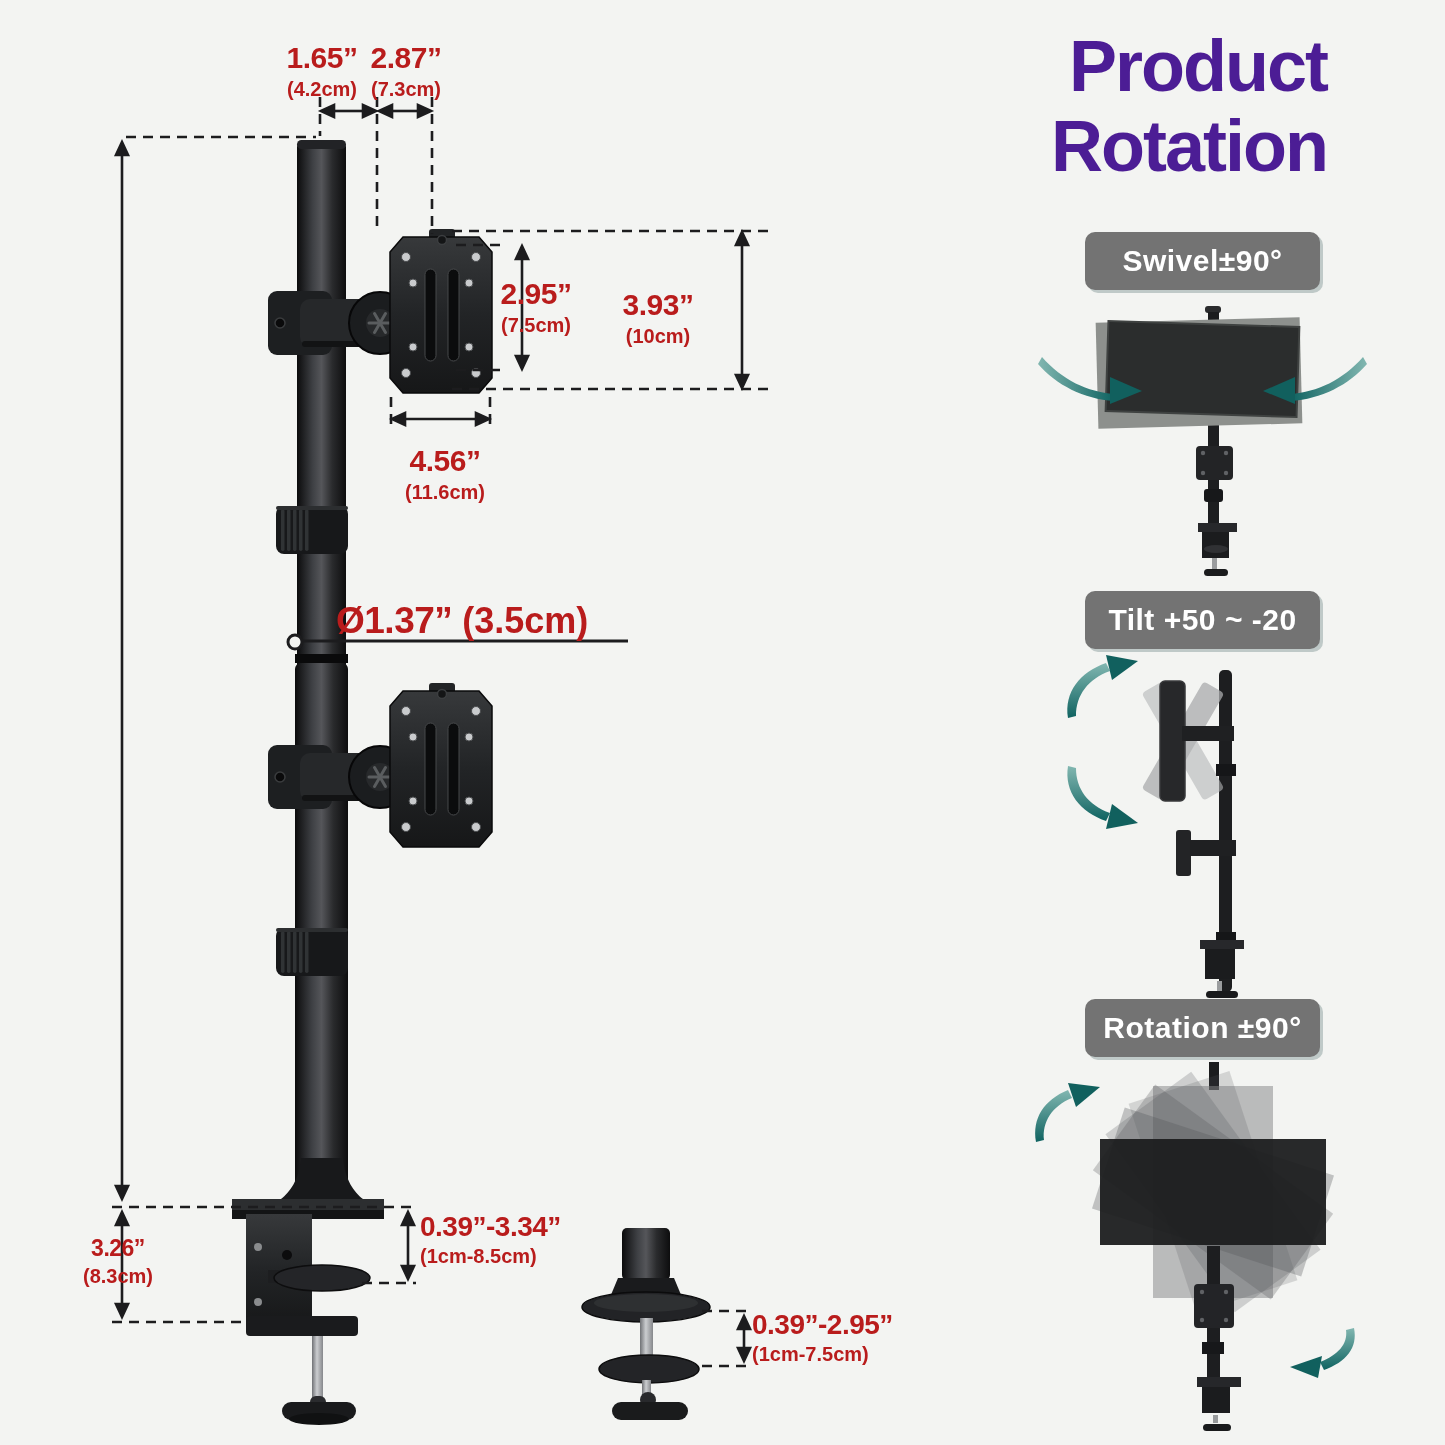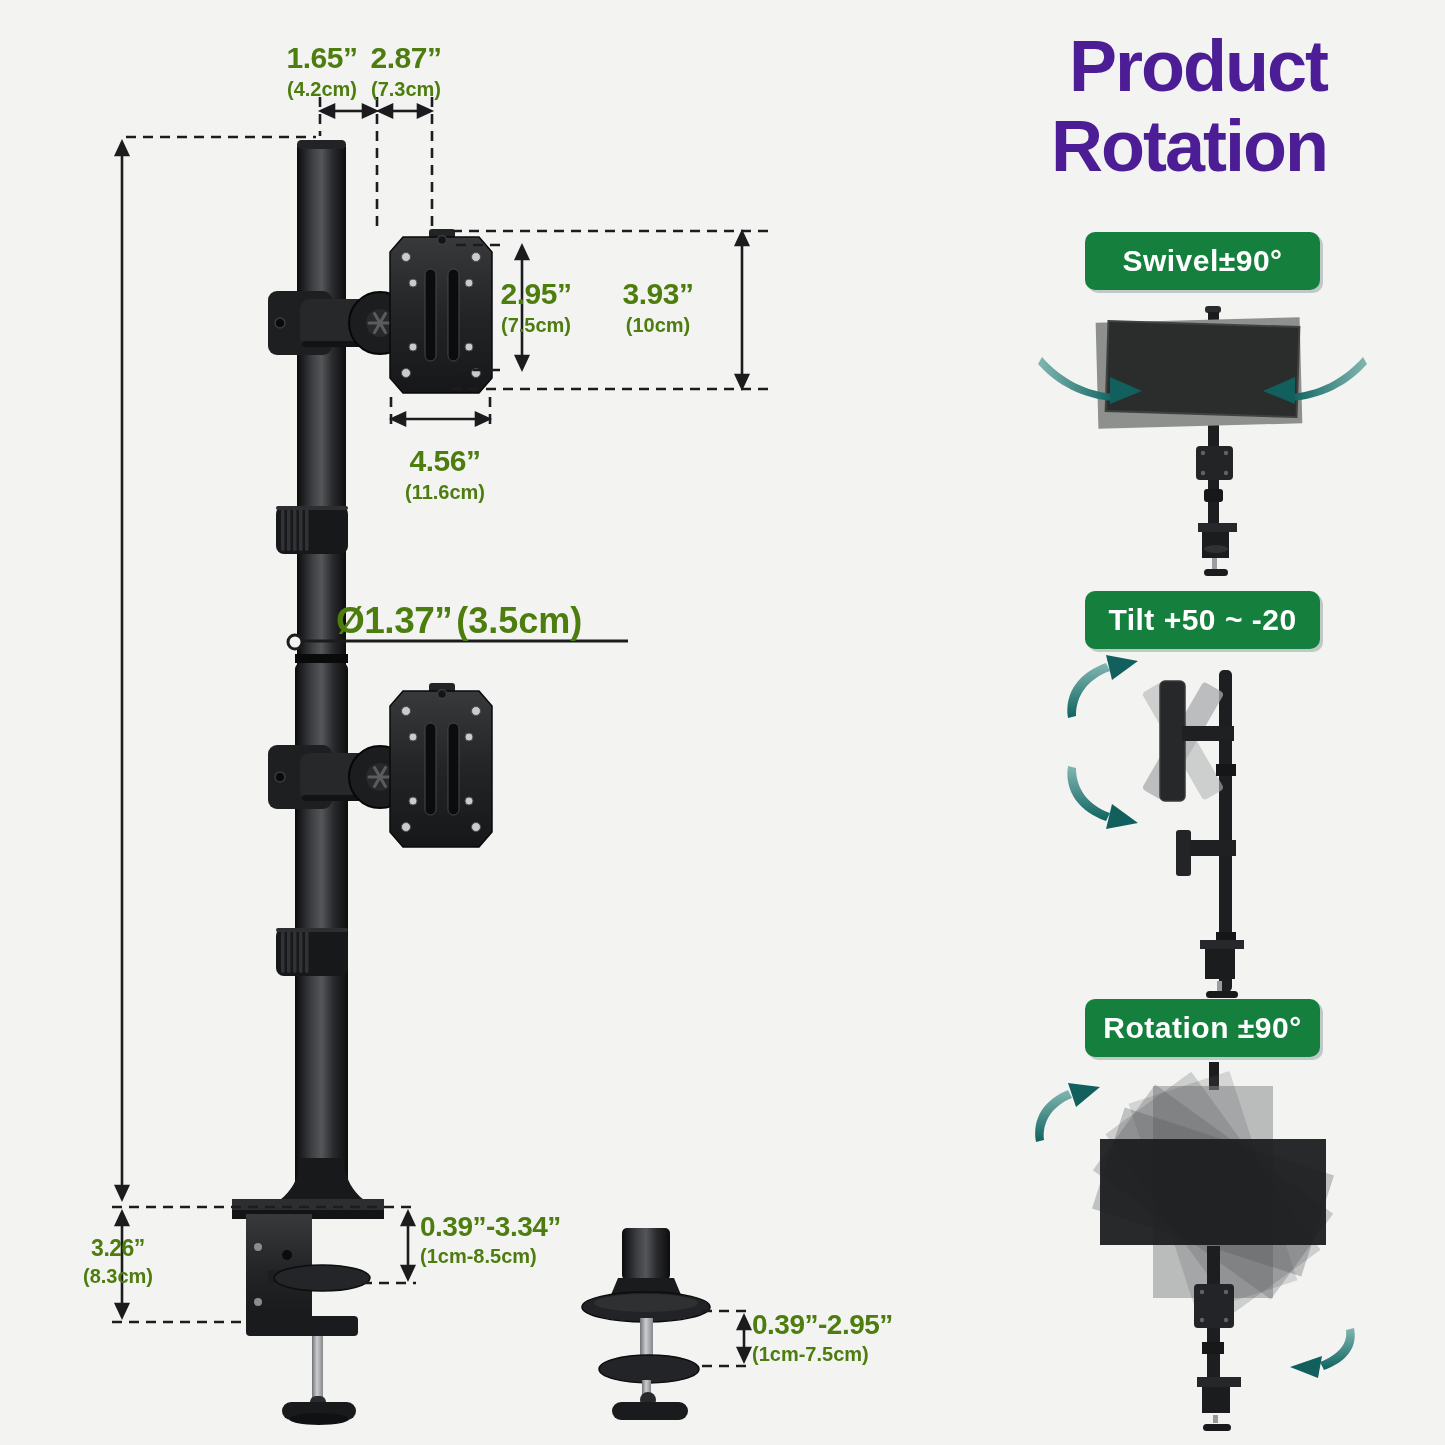--- a/index.html
+++ b/index.html
@@ -2,37 +2,37 @@
 <html><head>
 <meta charset="utf-8">
 <style>
   html,body{margin:0;padding:0;background:#e8e8e8;}
   .canvas{
     position:relative;width:1445px;height:1445px;margin:0 auto;
     background:#f3f4f2;overflow:hidden;
     font-family:"Liberation Sans", sans-serif;color:#1d1d1f;
   }
   svg.art{position:absolute;left:0;top:0;width:1445px;height:1445px;display:block;}
-  .dim{position:absolute;text-align:center;font-weight:bold;color:#4d7c0f;line-height:1.12;}
+  .dim{position:absolute;text-align:center;font-weight:bold;color:#b91c1c;line-height:1.12;}
   .dim .in{display:block;font-size:30px;letter-spacing:-0.5px;}
   .dim .cm{display:block;font-size:20px;margin-top:3px;}
   .dim.big .in{font-size:36px;}
   .dim.big .cm{font-size:23px;}
   .dim.left{text-align:left;}
-  .dim.row{display:flex;align-items:baseline;gap:4px;text-align:left;}
+  .dim.row{display:flex;align-items:baseline;gap:10px;text-align:left;}
   .dim.row .in{display:inline;font-size:37px;}
   .dim.row .cm{display:inline;font-size:36px;margin-top:0;}
   .dim.range .in{font-size:28px;}
   .title{
     position:absolute;top:26px;right:118px;text-align:right;
     font-size:72px;font-weight:bold;letter-spacing:-2px;line-height:80px;color:#4c1d95;
   }
   .badge{
     position:absolute;left:1085px;width:235px;height:58px;
-    background:#15803d;border-radius:10px;
+    background:#737373;border-radius:10px;
     display:flex;align-items:center;justify-content:center;
     color:#ffffff;font-size:30px;font-weight:bold;letter-spacing:0.5px;
     box-shadow:3px 3px 0 rgba(10,50,52,0.22);
   }
   .badge.swivel{top:232px;}
   .badge.tilt{top:591px;}
   .badge.rotation{top:999px;}
 </style>
 </head>
 <body>
@@ -316,21 +316,21 @@
     <span class="cm">(4.2cm)</span>
   </div>
   <div class="dim" style="left:340px;top:41px;width:132px;">
     <span class="in">2.87”</span>
     <span class="cm">(7.3cm)</span>
   </div>
   <div class="dim" style="left:477px;top:277px;width:118px;">
     <span class="in">2.95”</span>
     <span class="cm">(7.5cm)</span>
   </div>
-  <div class="dim" style="left:599px;top:277px;width:118px;">
+  <div class="dim" style="left:599px;top:288px;width:118px;">
     <span class="in">3.93”</span>
     <span class="cm">(10cm)</span>
   </div>
   <div class="dim" style="left:380px;top:444px;width:130px;">
     <span class="in">4.56”</span>
     <span class="cm">(11.6cm)</span>
   </div>
   <div class="dim row" style="left:336px;top:600px;">
     <span class="in">Ø1.37”</span>
     <span class="cm">(3.5cm)</span>

